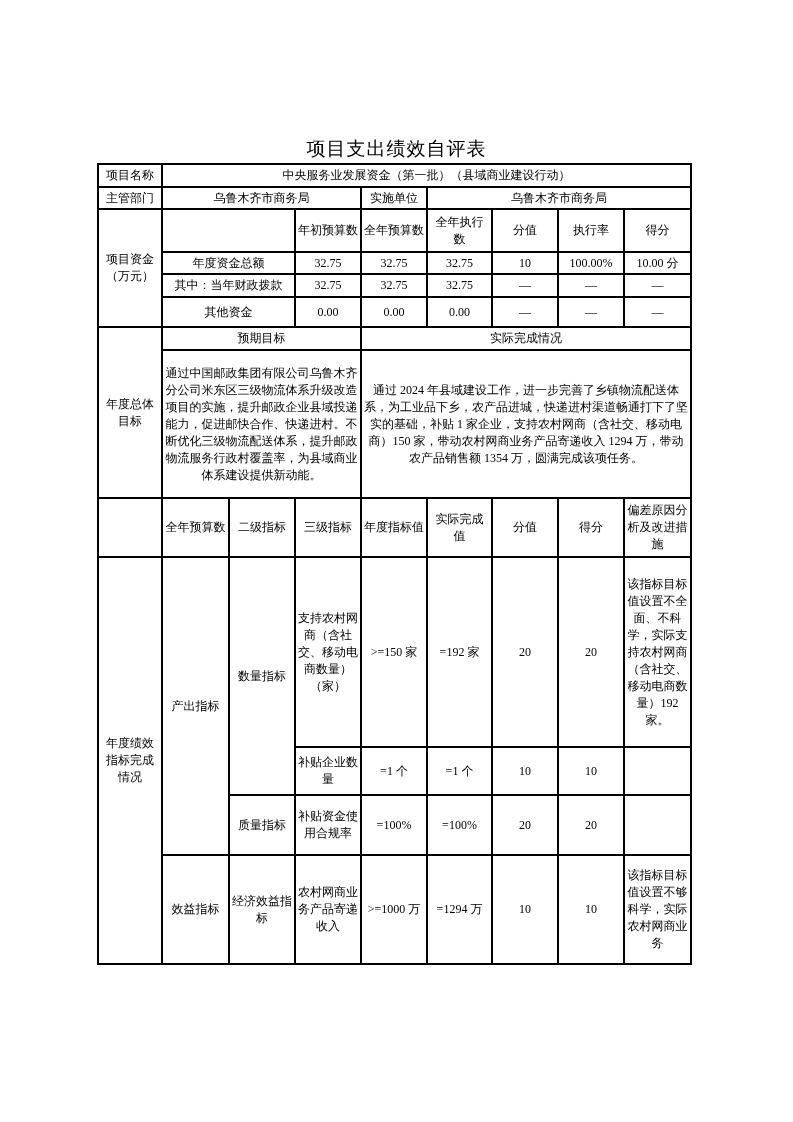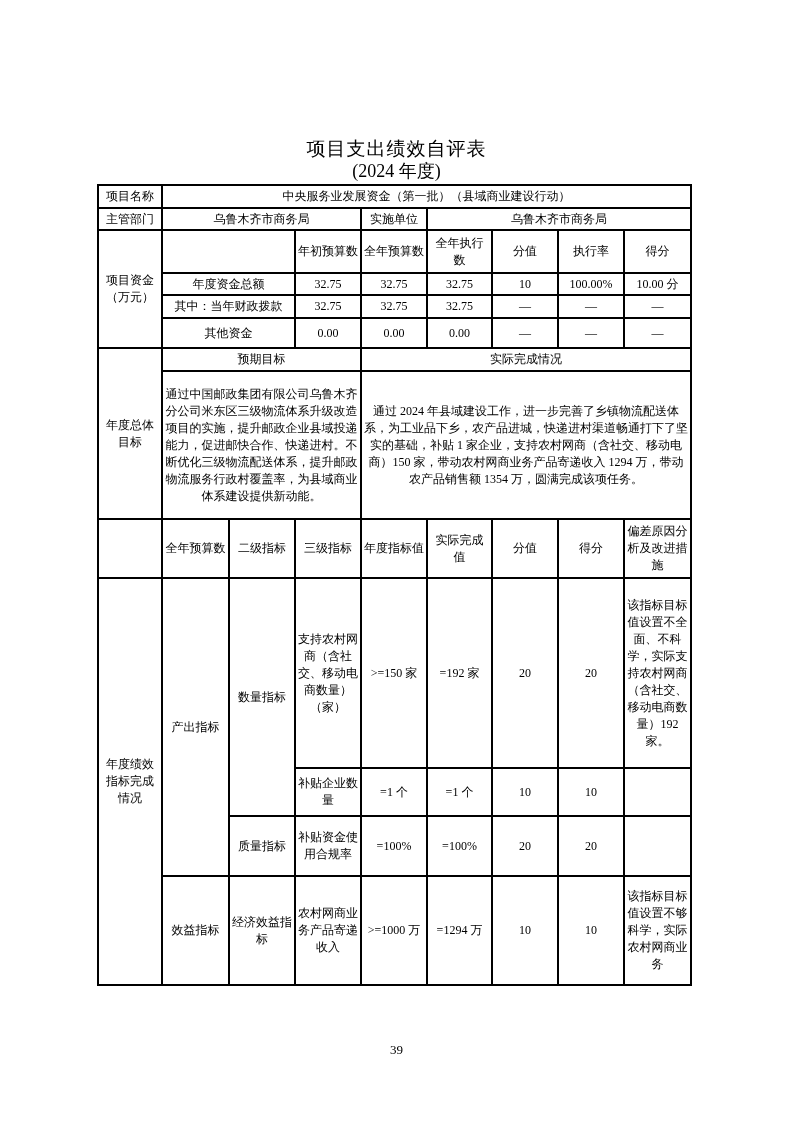--- a/index.html
+++ b/index.html
@@ -38,21 +38,20 @@
   .pageno{
     margin-top:56px;text-align:center;font-size:13px;line-height:16px;
   }
 </style>
 </head>
 <body>
 
 <div class="page">
 
   <h1 class="title">项目支出绩效自评表</h1>
-  <h2 class="subtitle">(2024 年度)</h2>
 
   <table class="eval">
     <colgroup>
       <col style="width:64px">
         <col style="width:67px">
         <col style="width:66px">
       <col style="width:66px">
         <col style="width:66px">
         <col style="width:65px">
       <col style="width:66px">
@@ -174,15 +173,14 @@
       <td class="l3">农村网商业务产品寄递收入</td>
       <td class="val">&gt;=1000 万</td>
       <td class="val">=1294 万</td>
       <td class="val">10</td>
       <td class="val">10</td>
       <td class="dev">该指标目标值设置不够科学，实际农村网商业务</td>
     </tr>
   </tbody>
     </table>
 
-  <div class="pageno">39</div>
 
 </div>
 
 </body></html>

